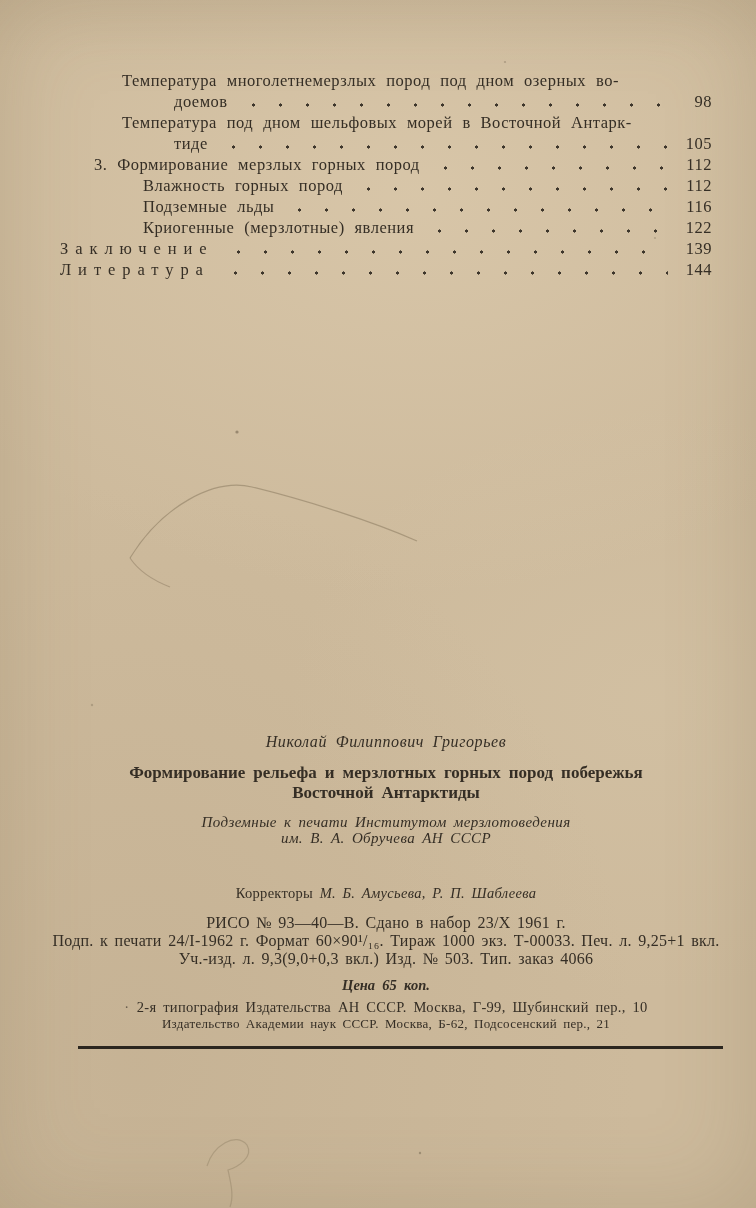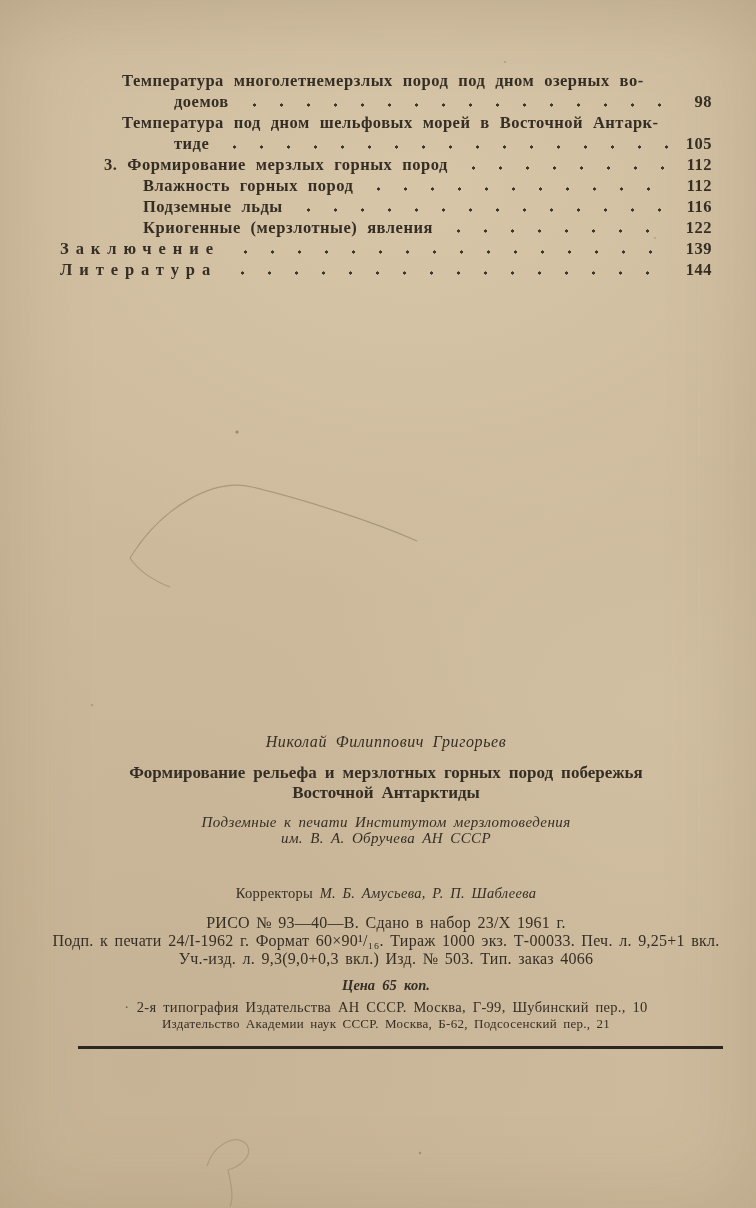--- a/index.html
+++ b/index.html
@@ -10,29 +10,29 @@
         background-image:
           radial-gradient(ellipse 900px 650px at 55% 16%, rgba(226,209,180,.50), rgba(226,209,180,0) 62%),
           radial-gradient(ellipse 760px 880px at 18% 88%, rgba(182,162,132,.30), rgba(182,162,132,0) 66%),
           radial-gradient(ellipse 520px 420px at 86% 58%, rgba(219,203,174,.30), rgba(219,203,174,0) 70%),
           linear-gradient(180deg, rgba(176,156,126,.16), rgba(176,156,126,0) 5%);
         box-shadow:inset 0 0 90px rgba(118,98,68,.22);
         color:#352e25;}
   
   .toc{position:absolute;left:60px;right:44px;top:70px;
        font-size:16.5px;line-height:21px;letter-spacing:.5px;word-spacing:.32em;}
-  .toc-line{display:flex;align-items:center;font-weight:bold;}
+  .toc-line{display:flex;align-items:center;}
   .toc-line .label{white-space:nowrap;}
   .leader{flex:1;align-self:stretch;margin:0 8px 0 12px;
           background-image:radial-gradient(circle, rgba(53,46,37,.95) 1.4px, rgba(53,46,37,0) 1.8px);
           background-size:27px 6px;background-repeat:repeat-x;background-position:left calc(100% - 4px);}
   .pagenum{min-width:36px;text-align:right;white-space:nowrap;}
   .ind-a .label{margin-left:62px;}
   .ind-b .label{margin-left:114px;}
-  .ind-num .label{margin-left:44px;}
+  .ind-num .label{margin-left:34px;}
   .ind-c .label{margin-left:83px;}
   .spread .label{letter-spacing:.42em;}
   
   .cl{position:absolute;left:30px;right:14px;text-align:center;white-space:nowrap;}
   .author{top:733px;font-style:italic;font-size:16px;letter-spacing:.6px;word-spacing:.25em;}
   .title1{top:763px;font-weight:bold;font-size:17px;word-spacing:.22em;}
   .title2{top:783px;font-weight:bold;font-size:17px;word-spacing:.22em;}
   .approved{font-style:italic;font-size:15px;letter-spacing:.4px;word-spacing:.2em;}
   .appr1{top:814px;} .appr2{top:830px;}
   .editors{top:864px;font-size:14.5px;letter-spacing:.3px;word-spacing:.18em;}

